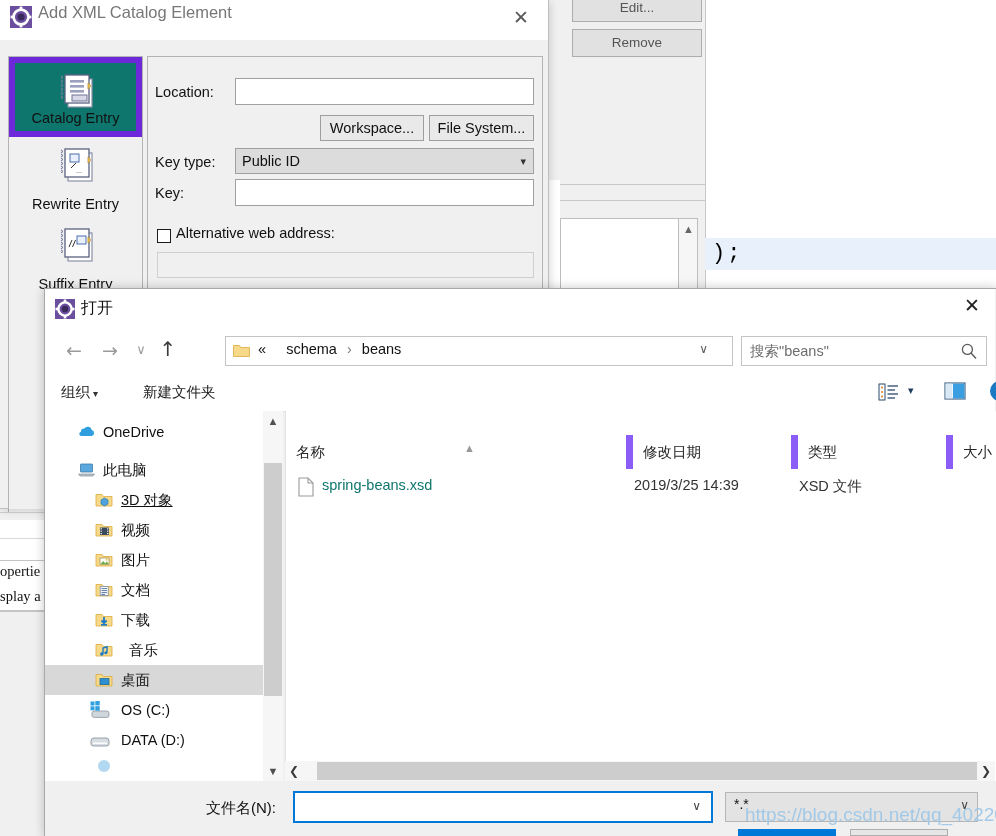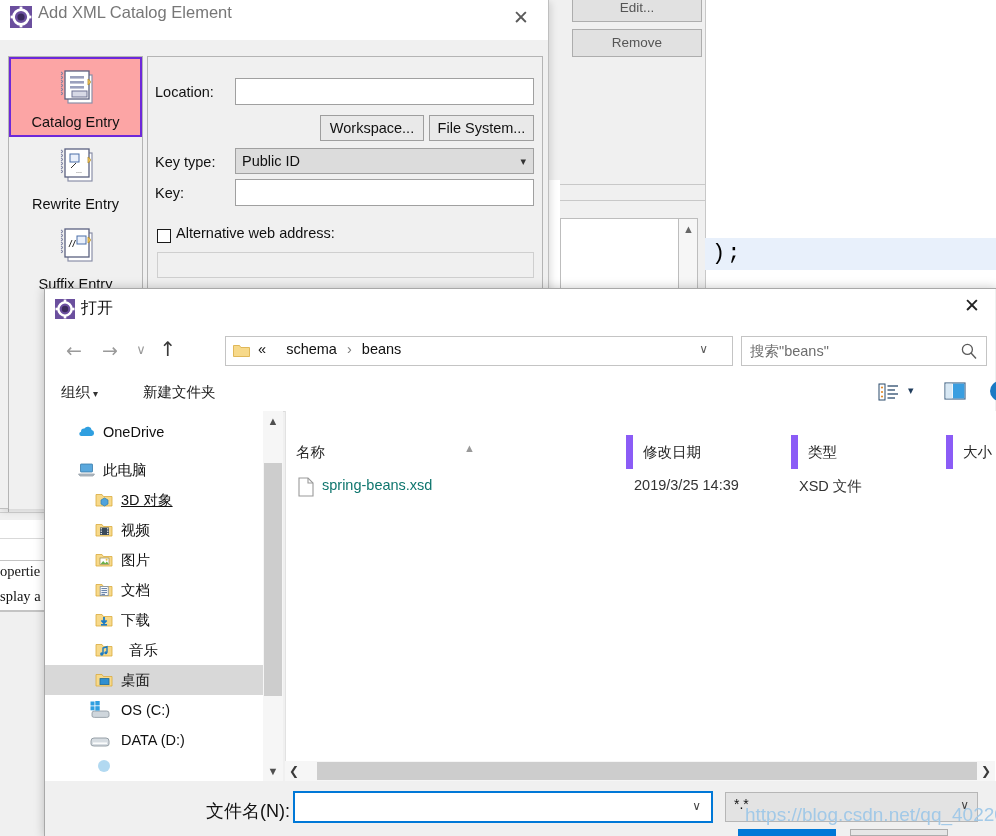--- a/index.html
+++ b/index.html
@@ -94,21 +94,21 @@
   .xml-body {
     position:absolute; left:0; top:40px; width:548px; height:468px; background:#f0f0f0;
   }
   .xml-nav {
     position:absolute; left:8px; top:16px; width:133px; height:452px;
     background:#f0f0f0; border:1px solid #b4b4b4; border-bottom:none;
   }
   .xml-nav-item {
     position:relative; width:133px; height:80px; text-align:center; box-sizing:border-box;
   }
-  .xml-nav-item.sel { background:#fca5a5; border:2px solid #6d28d9; }
+  .xml-nav-item.sel { background:#0f766e; border:6px solid #6d28d9; }
   .xml-nav-label {
     position:absolute; left:0; right:0; bottom:5px; font-size:14.5px; color:#111;
     font-family:"Liberation Sans", sans-serif;
   }
   .xml-nav-icon { position:absolute; left:50%; top:6px; transform:translateX(-50%); }
 
   .xml-right {
     position:absolute; left:147px; top:16px; width:394px; height:452px;
     border:1px solid #b4b4b4; border-bottom:none; background:#f0f0f0;
   }
@@ -228,21 +228,21 @@
     position:absolute; left:240px; top:472px; width:710px; height:20px; background:#f6f6f6;
   }
   .hscroll .left { position:absolute; left:0; top:0; width:18px; height:20px; text-align:center; line-height:20px; font-size:12px; color:#3a3a3a; }
   .hscroll .right { position:absolute; right:0; top:0; width:18px; height:20px; text-align:center; line-height:20px; font-size:12px; color:#3a3a3a; }
   .hscroll .thumb { position:absolute; left:32px; top:1px; width:660px; height:18px; background:#cdcdcd; }
 
   .win-footer {
     position:absolute; left:0; top:492px; width:950px; height:55px; background:#f0f0f0;
   }
   .ff-label {
-    position:absolute; left:161px; top:18px; font-size:18px; color:#111;
+    position:absolute; left:161px; top:18px; font-size:15px; color:#111;
     font-family:"Liberation Sans", sans-serif;
   }
   .ff-input {
     position:absolute; left:248px; top:10px; width:420px; height:32px;
     background:#ffffff; border:2px solid #0078d7; box-sizing:border-box;
   }
   .ff-input .cv { position:absolute; right:10px; top:6px; font-size:12px; color:#444; }
   .ff-type {
     position:absolute; left:680px; top:11px; width:253px; height:30px;
     background:#e3e3e3; border:1px solid #b6b6b6; box-sizing:border-box;

